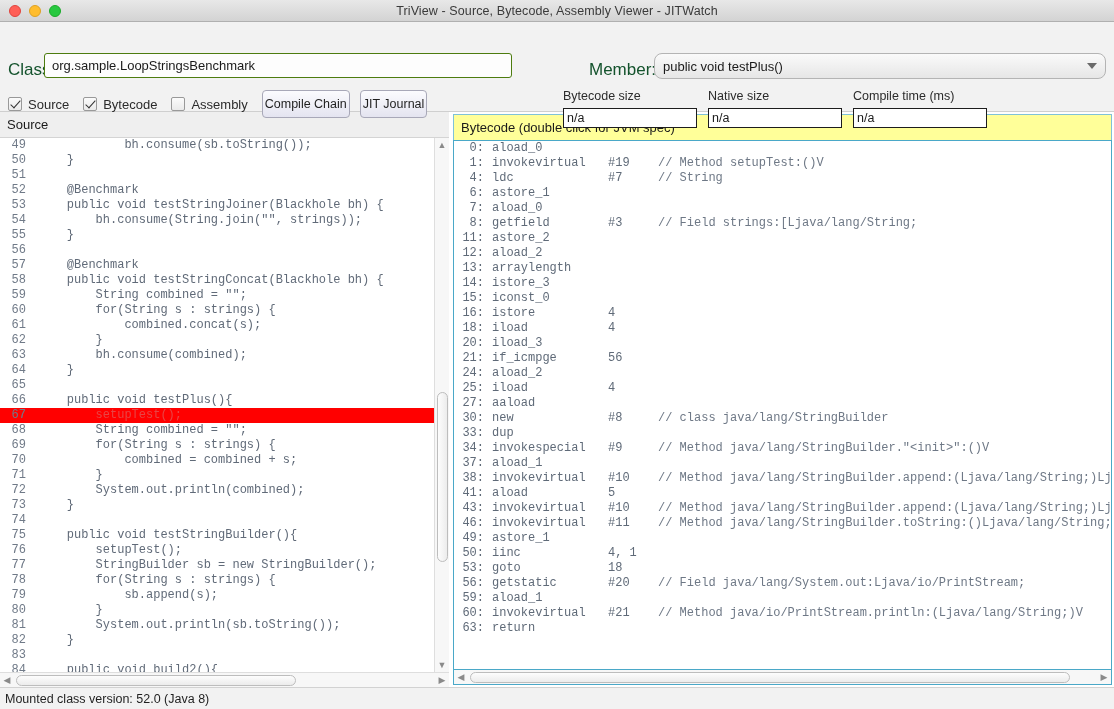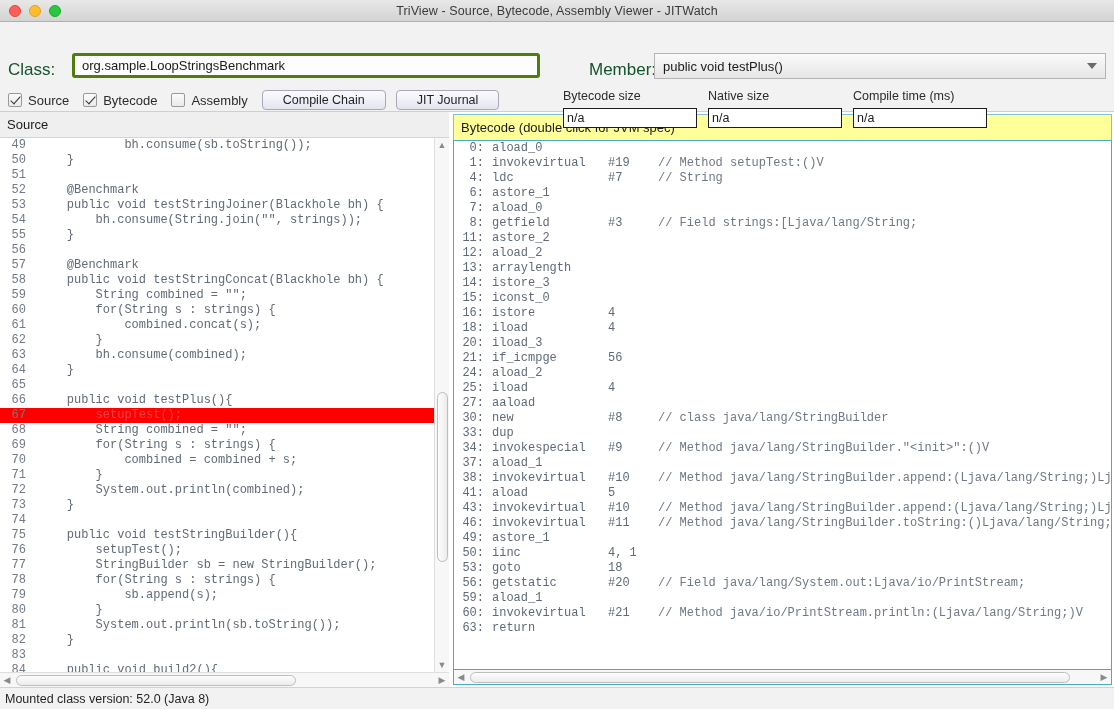--- a/index.html
+++ b/index.html
@@ -37,24 +37,24 @@
   
   .toolbar {
     flex: 0 0 90px; position: relative;
     background: #f2f2f2;
     border-bottom: 1px solid #cfcfcf;
   }
   .lbl { font-size: 17px; color: #14532d; }
 
   .class-label { position: absolute; left: 8px; top: 38px; }
   .class-input {
-    position: absolute; left: 72px; top: 31px;
+    position: absolute; left: 44px; top: 31px;
     width: 468px; height: 25px;
     background: #fdfdfd;
-    border: 3px solid #4d7c0f; border-radius: 3px;
+    border: 1px solid #4d7c0f; border-radius: 3px;
     font-family: "Liberation Sans", sans-serif;
     font-size: 13px; color: #1a1a1a;
     padding: 0 7px;
     outline: none;
   }
 
   .checkrow { position: absolute; left: 8px; top: 68px; display: flex; align-items: center; }
   .chk { display: flex; align-items: center; margin-right: 14px; cursor: default; }
   .chkbox {
     width: 14px; height: 14px; margin-right: 6px;
@@ -64,34 +64,34 @@
   }
   .chkbox.checked::after {
     content: ""; position: absolute;
     left: 4px; top: 0px; width: 4px; height: 9px;
     border: solid #333; border-width: 0 1.6px 1.6px 0;
     transform: rotate(42deg);
   }
   .chk-label { font-size: 13px; color: #2b2b2b; }
 
   .btn {
-    height: 20px; padding: 0 20px; margin-right: 10px;
+    height: 28px; padding: 0 2px; margin-right: 10px;
     background: linear-gradient(to bottom,#fbfbfe,#e4e4f0);
     border: 1px solid #a8a8b8; border-radius: 4px;
     font-family: "Liberation Sans", sans-serif;
     font-size: 12.5px; color: #1f1f1f;
     display: flex; align-items: center; cursor: pointer;
   }
 
   .member-label { position: absolute; left: 589px; top: 38px; }
   .member-combo {
     position: absolute; left: 654px; top: 31px;
     width: 452px; height: 26px;
     background: linear-gradient(to bottom,#fafafa,#e6e6e6);
-    border: 1px solid #b4b4b4; border-radius: 0;
+    border: 1px solid #b4b4b4; border-radius: 8px;
     display: flex; align-items: center;
     padding: 0 8px; cursor: pointer;
   }
   .member-value { font-size: 13px; color: #1a1a1a; flex: 1; }
   .caret { width: 0; height: 0; border-left: 5px solid transparent; border-right: 5px solid transparent; border-top: 6px solid #6a6a6a; }
 
   .metric { position: absolute; top: 68px; }
   .metric .m-lbl { font-size: 12.5px; color: #2b2b2b; display: block; margin-bottom: 12px; }
   .metric .m-val {
     width: 134px; height: 20px;

